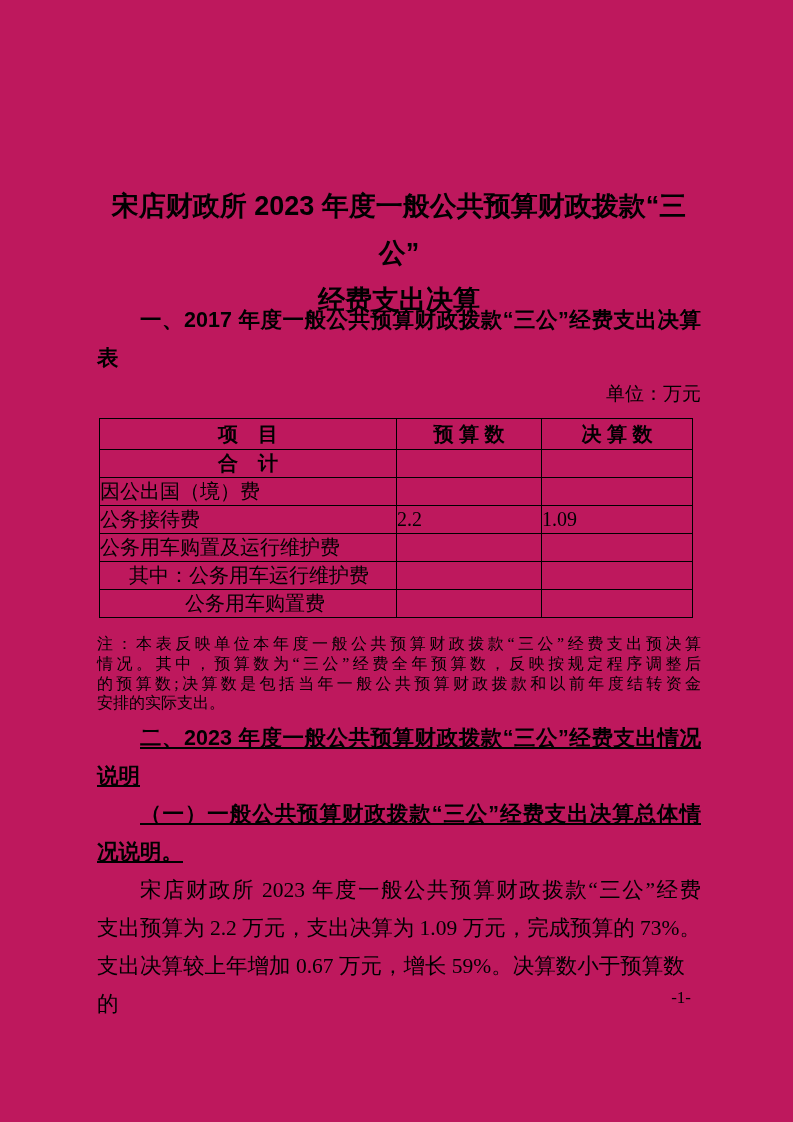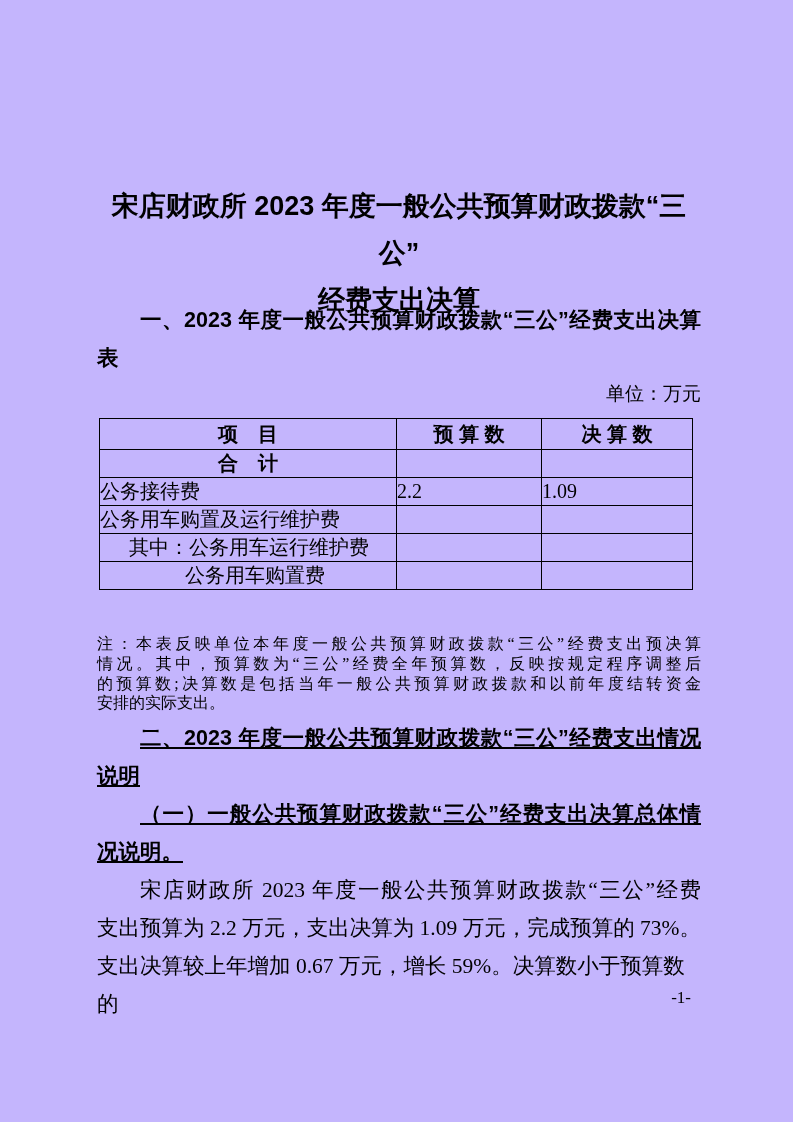--- a/index.html
+++ b/index.html
@@ -1,20 +1,20 @@
 <!DOCTYPE html>
 <html><head>
 <meta charset="utf-8">
 <style>
   html, body { margin: 0; padding: 0; background: #ffffff; }
   .page {
     position: relative;
     width: 793px;
     height: 1122px;
-    background: #c4b5fd;
+    background: #be185d;
     color: #000000;
     font-family: "Liberation Serif", serif;
     overflow: hidden;
   }
   .block { position: absolute; left: 97px; width: 604px; }
 
   
   .doc-title {
     top: 183px;
     text-align: center;
@@ -110,21 +110,21 @@
 <body>
 
 <div class="page">
 
   <div class="block doc-title">
     <div>宋店财政所 2023 年度一般公共预算财政拨款“三公”</div>
     <div>经费支出决算</div>
   </div>
 
   <div class="block s1-heading">
-    <div class="indent2 just">一、2023 年度一般公共预算财政拨款“三公”经费支出决算</div>
+    <div class="indent2 just">一、2017 年度一般公共预算财政拨款“三公”经费支出决算</div>
     <div>表</div>
   </div>
 
   <div class="block unit">单位：万元</div>
 
   <table class="dtable">
     <colgroup>
       <col style="width:297px">
       <col style="width:145px">
       <col style="width:151px">
@@ -132,20 +132,25 @@
     <thead>
       <tr>
         <th>项　目</th>
         <th>预 算 数</th>
         <th>决 算 数</th>
       </tr>
     </thead>
     <tbody>
       <tr>
         <td class="item center">合　计</td>
+        <td class="num"></td>
+        <td class="num"></td>
+      </tr>
+      <tr>
+        <td class="item">因公出国（境）费</td>
         <td class="num"></td>
         <td class="num"></td>
       </tr>
       <tr>
         <td class="item">公务接待费</td>
         <td class="num">2.2</td>
         <td class="num">1.09</td>
       </tr>
       <tr>
         <td class="item">公务用车购置及运行维护费</td>

